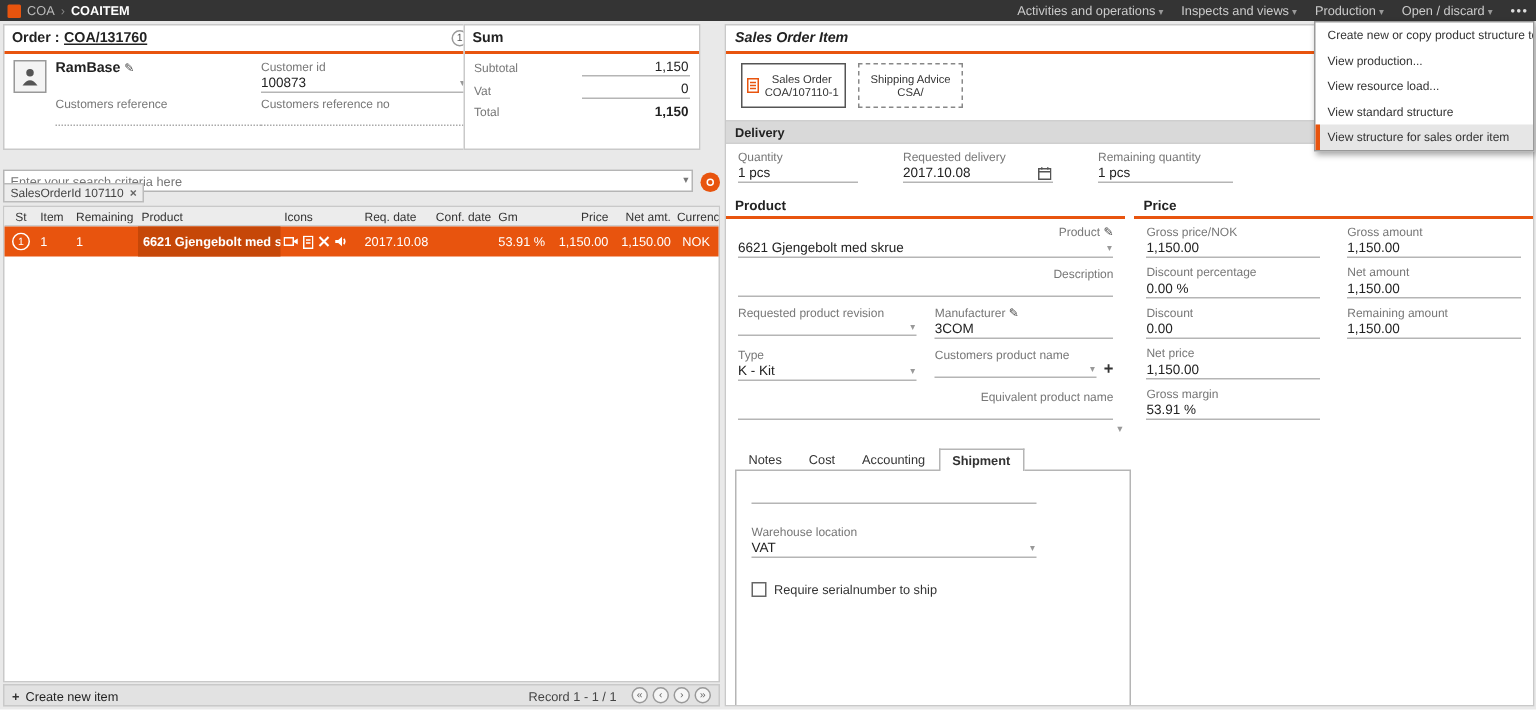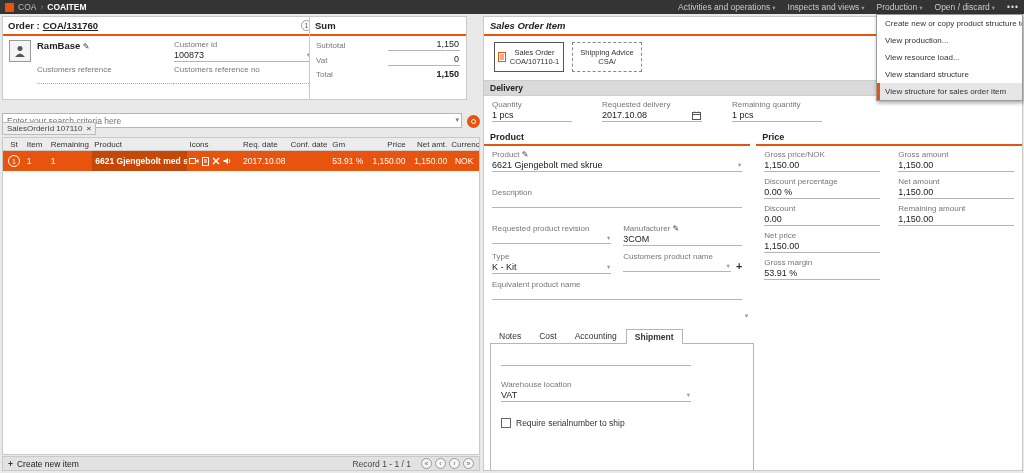--- a/index.html
+++ b/index.html
@@ -114,21 +114,21 @@
   .dfield{flex:0 0 auto;}
   .w80{width:80px;} .w100{width:100px;} .w90{width:90px;}
   .cal-ic{cursor:pointer;line-height:0;}
   .placeholder{color:#aaa;}
 
   .columns{display:flex;gap:6px;padding:0 0 0 0;}
   .prod-col{flex:0 0 49.5%;position:relative;}
   .price-col{flex:1;}
   .sec-header{font-weight:bold;font-size:9px;padding:2px 6px;border-bottom:2px solid #e8540e;margin-bottom:4px;}
   .sec-body{padding:0 8px 4px;}
-  .field-full{margin-bottom:16px;}
+  .field-full{margin-bottom:6px;text-align:right;}
   .two-col{display:flex;gap:12px;margin-bottom:6px;}
   .two-col > div{flex:1;}
   .with-plus{display:flex;align-items:flex-end;gap:5px;}
   .plus-btn{font-size:11px;font-weight:bold;color:#333;cursor:pointer;line-height:1;}
   .price-grid{display:flex;gap:18px;padding:0 8px;}
   .price-sub{flex:1;}
   .pfield{margin-bottom:5px;}
   .scroll-ind{position:absolute;right:2px;bottom:0;color:#999;font-size:7px;}
 
   .tabs-area{margin:8px 0 0 6px;width:264px;}

